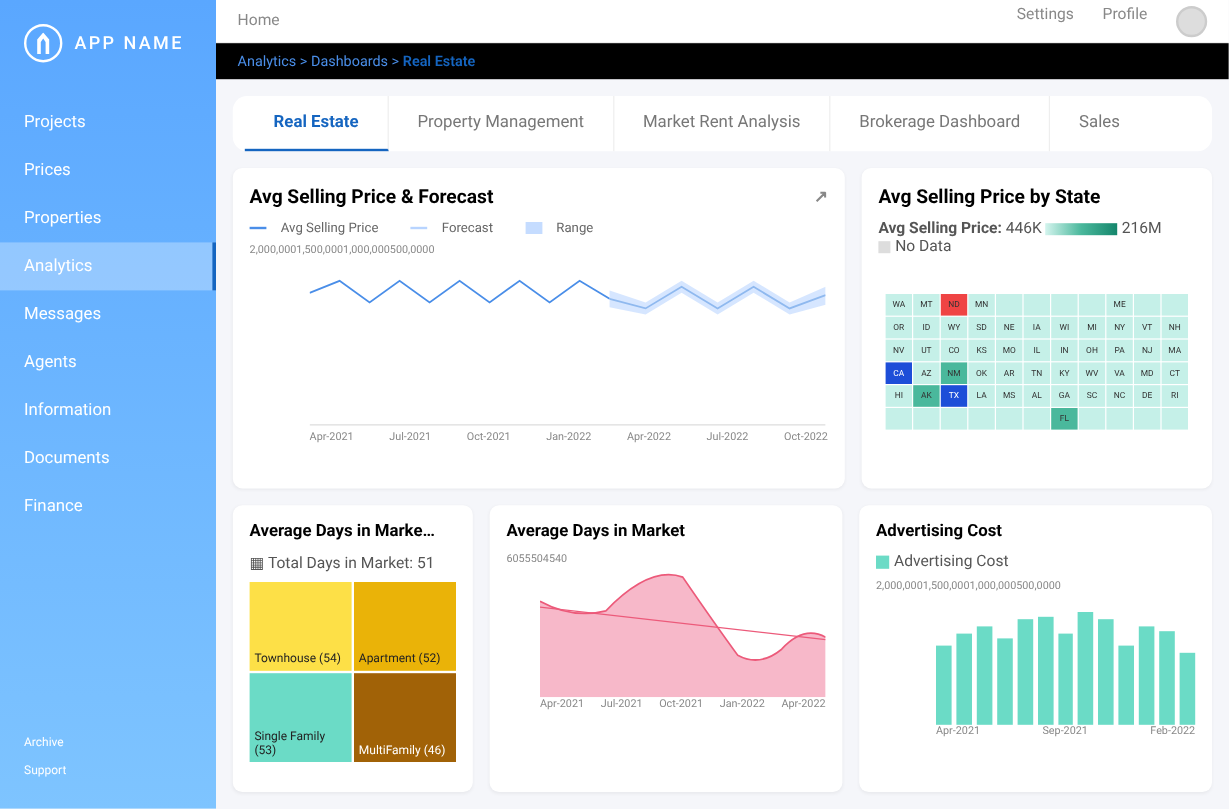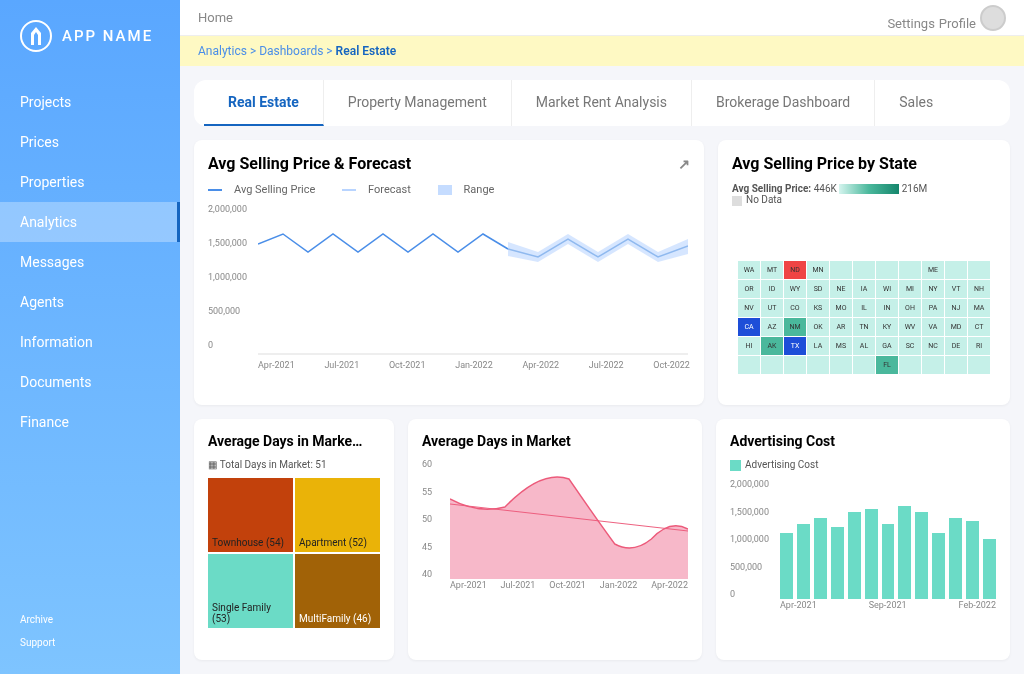--- a/index.html
+++ b/index.html
@@ -8,56 +8,56 @@
 .sidebar{width:180px;background:linear-gradient(180deg,#5aa7ff 0%,#7ec4ff 100%);color:#fff;display:flex;flex-direction:column;padding:20px 0}
 .logo{display:flex;align-items:center;gap:10px;padding:0 20px 30px}
 .logo-icon{width:32px;height:32px;border:2px solid #fff;border-radius:50%;display:flex;align-items:center;justify-content:center}
 .logo-text{font-size:15px;letter-spacing:2px;font-weight:500}
 .nav-item{padding:12px 20px;font-size:14px;cursor:pointer}
 .nav-item.active{background:rgba(255,255,255,0.3);border-right:3px solid #1565c0}
 .nav-bottom{margin-top:auto;padding:0 20px;font-size:10px}
 .nav-bottom div{padding:6px 0}
 .main{flex:1;display:flex;flex-direction:column;background:#f5f6fa}
 .topbar{height:36px;background:#fff;display:flex;align-items:center;padding:0 18px;font-size:13px;color:#888;border-bottom:1px solid #eee}
-.topbar-right{margin-left:auto;display:flex;align-items:flex-end;gap:4px}
+.topbar-right{margin-left:auto;display:flex;align-items:flex-start;gap:24px}
 .avatar{width:26px;height:26px;background:#ddd;border-radius:50%;border:2px solid #ccc}
-.breadcrumb{background:#fef9c3;padding:8px 18px;font-size:12px;color:#4a8ee8}
+.breadcrumb{background:#000000;padding:8px 18px;font-size:12px;color:#4a8ee8}
 .breadcrumb .active{color:#1565c0;font-weight:600}
 .tabs{display:flex;background:#fff;border-radius:12px;margin:14px 14px 0;padding:0 10px}
 .tab{padding:14px 24px;font-size:14px;color:#777;cursor:pointer;border-right:1px solid #eee}
 .tab:last-child{border-right:none}
 .tab.active{color:#1565c0;font-weight:700;border-bottom:2px solid #1565c0}
 .content{flex:1;padding:14px;display:grid;grid-template-columns:510px 1fr;gap:14px;overflow:hidden}
 .card{background:#fff;border-radius:8px;padding:14px;box-shadow:0 1px 3px rgba(0,0,0,0.05)}
 .card-title{font-size:16px;font-weight:700;margin-bottom:10px;display:flex;align-items:center}
 .card-title .arrow{margin-left:auto;color:#888;font-size:14px}
 .legend{font-size:11px;color:#666;margin-bottom:8px}
 .legend span{margin-right:12px}
 .line-sw{display:inline-block;width:14px;height:2px;background:#4a8ee8;vertical-align:middle;margin-right:4px}
 .range-sw{display:inline-block;width:14px;height:10px;background:#c5dcff;vertical-align:middle;margin-right:4px}
 .chart-area{position:relative}
 .row2{display:grid;grid-template-columns:200px 1fr 1fr;gap:14px;grid-column:1/3}
 .treemap{display:grid;grid-template-columns:1fr 1fr;grid-template-rows:1fr 1fr;height:150px;gap:2px}
 .tm-cell{display:flex;align-items:flex-end;padding:4px;font-size:10px;color:#222}
-.tm1{background:#c2410c}.tm2{background:#eab308}.tm3{background:#6bdbc6}.tm4{background:#a16207;color:#fff}
+.tm1{background:#fde047}.tm2{background:#eab308}.tm3{background:#6bdbc6}.tm4{background:#a16207;color:#fff}
 .gradient-bar{display:inline-block;width:60px;height:10px;background:linear-gradient(90deg,#d4f4ee,#4ab89c,#15866c);vertical-align:middle}
 .nodata-sw{display:inline-block;width:10px;height:10px;background:#ddd;vertical-align:middle;margin-right:4px}
-.usmap{height:160px;display:flex;align-items:flex-end;justify-content:center}
+.usmap{height:160px;display:flex;align-items:center;justify-content:center}
 .state-grid{display:grid;grid-template-columns:repeat(11,22px);gap:1px;font-size:7px}
 .state{background:#c5f0e8;display:flex;align-items:center;justify-content:center;height:18px;color:#333}
 .state.d{background:#1d4ed8;color:#fff}
 .state.m{background:#4ab89c}
 .state.n{background:#ef4444}
 .sq-sw{display:inline-block;width:11px;height:11px;vertical-align:middle;margin-right:4px}
 .daysline{height:140px;position:relative}
 .bars{display:flex;align-items:flex-end;height:120px;gap:4px;padding-left:50px}
 .bar{flex:1;background:#6bdbc6}
-.axis-y{position:absolute;left:0;top:0;bottom:20px;display:flex;flex-direction:column;justify-content:space-between;font-size:9px;color:#888;text-align:left;width:48px}
+.axis-y{position:absolute;left:0;top:0;bottom:20px;display:flex;flex-direction:row;justify-content:space-between;font-size:9px;color:#888;text-align:left;width:48px}
 .axis-x{display:flex;justify-content:space-between;font-size:9px;color:#888;padding-left:50px;margin-top:1px}
-.sub{font-size:10px;color:#555;margin-bottom:8px}
+.sub{font-size:13px;color:#555;margin-bottom:8px}
 svg{display:block}
 </style>
 </head>
 <body>
 
 <div class="app">
 <div class="sidebar">
 <div class="logo">
 <div class="logo-icon">
           <svg width="14" height="18" viewBox="0 0 14 18">

